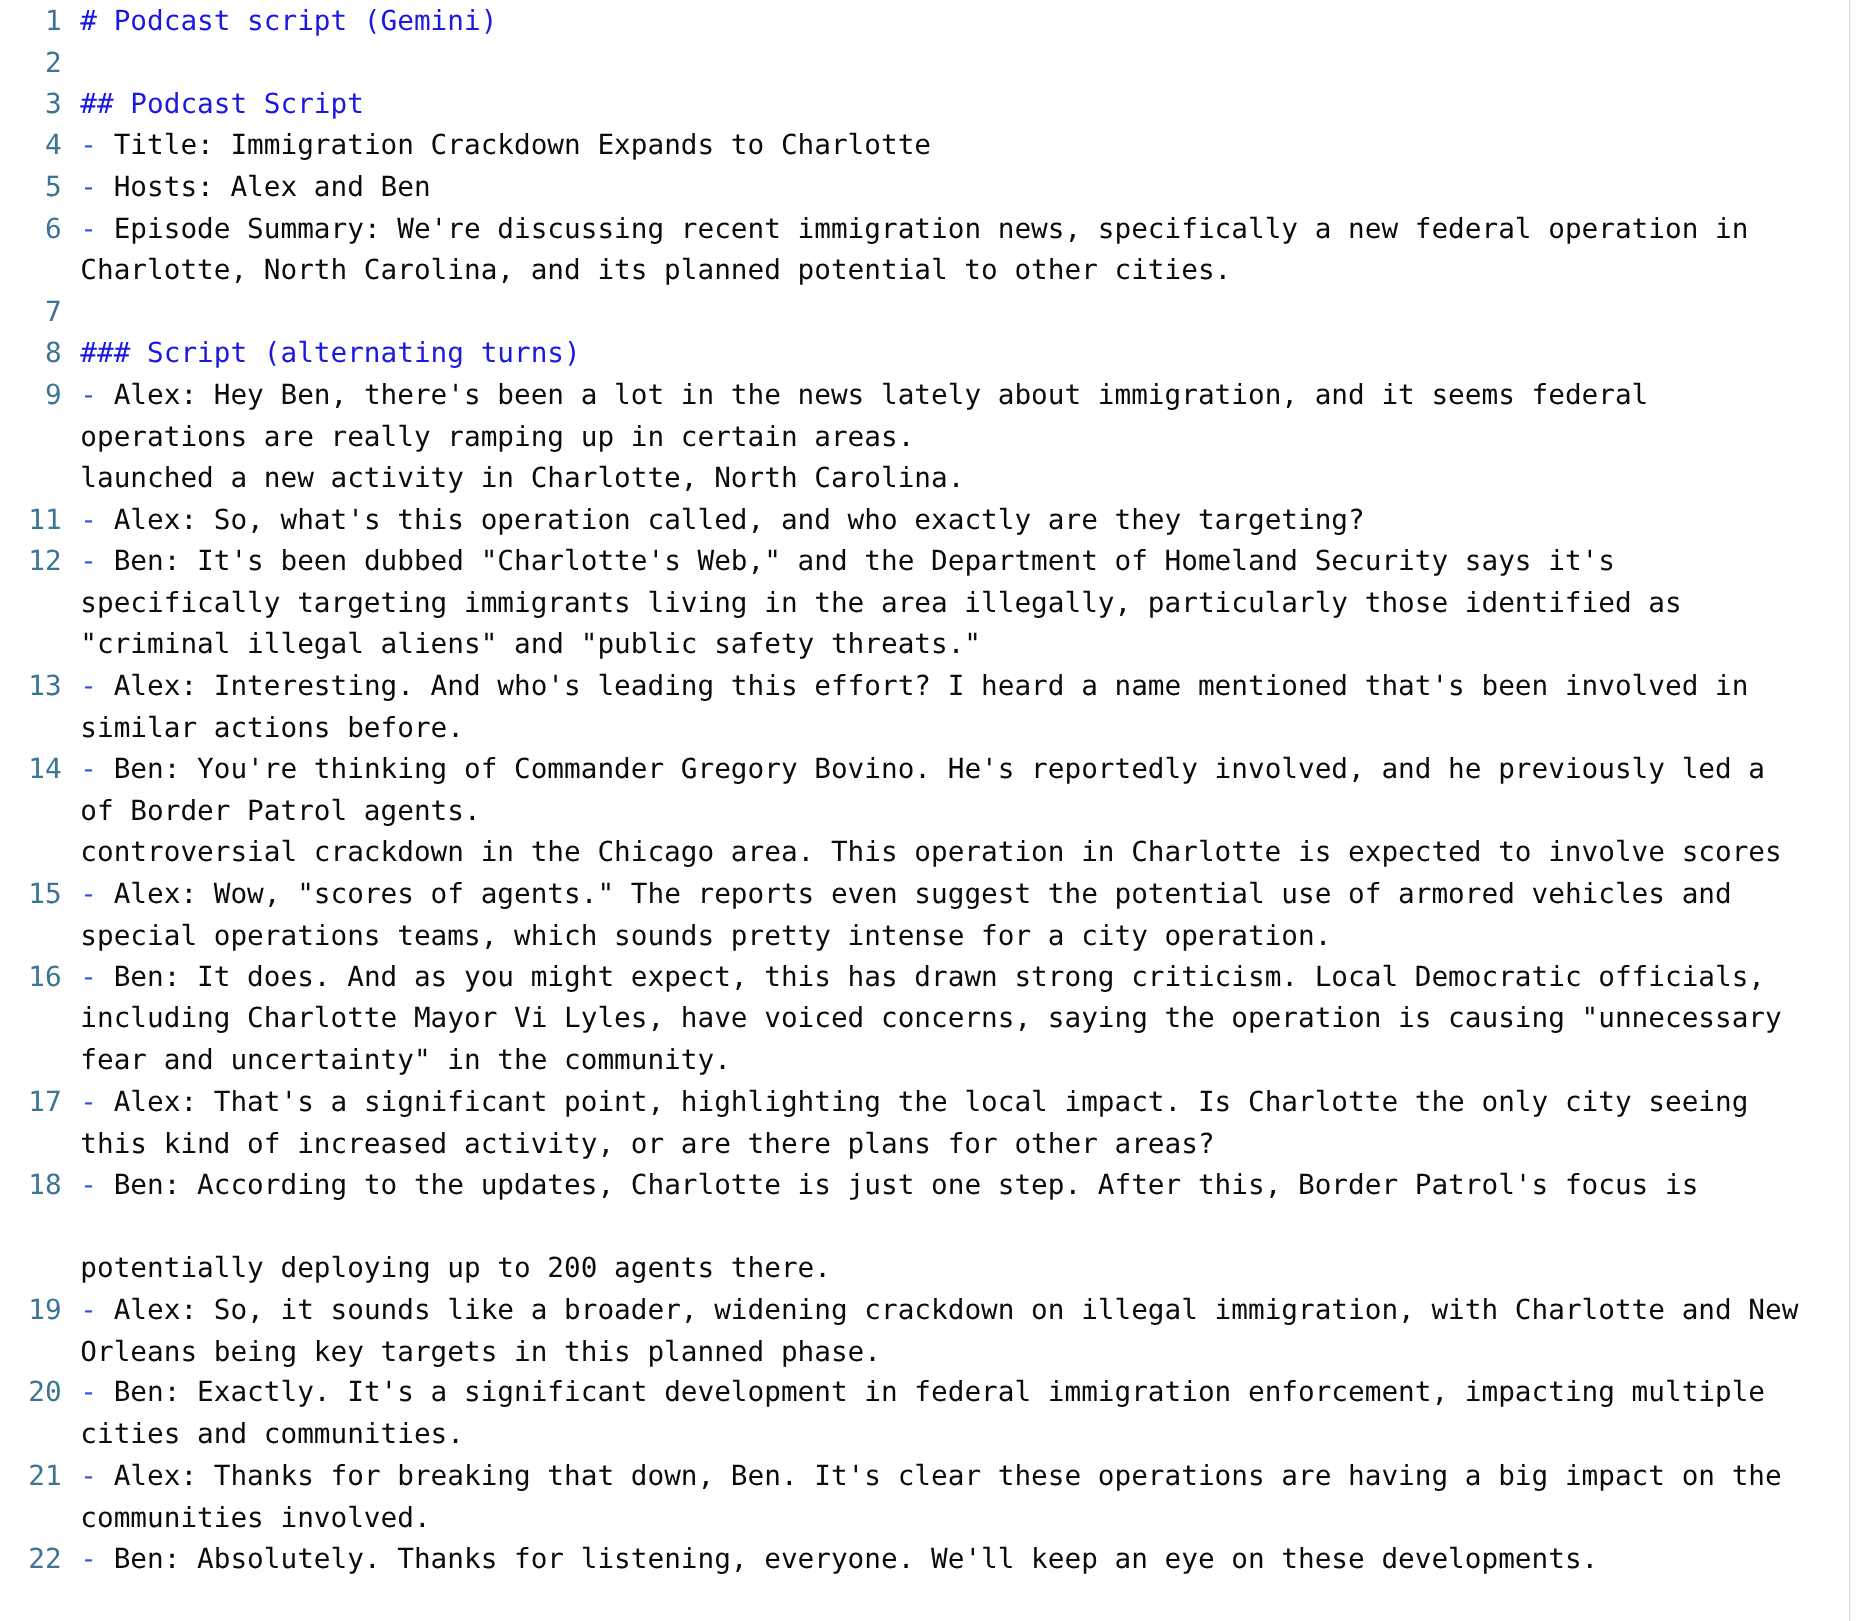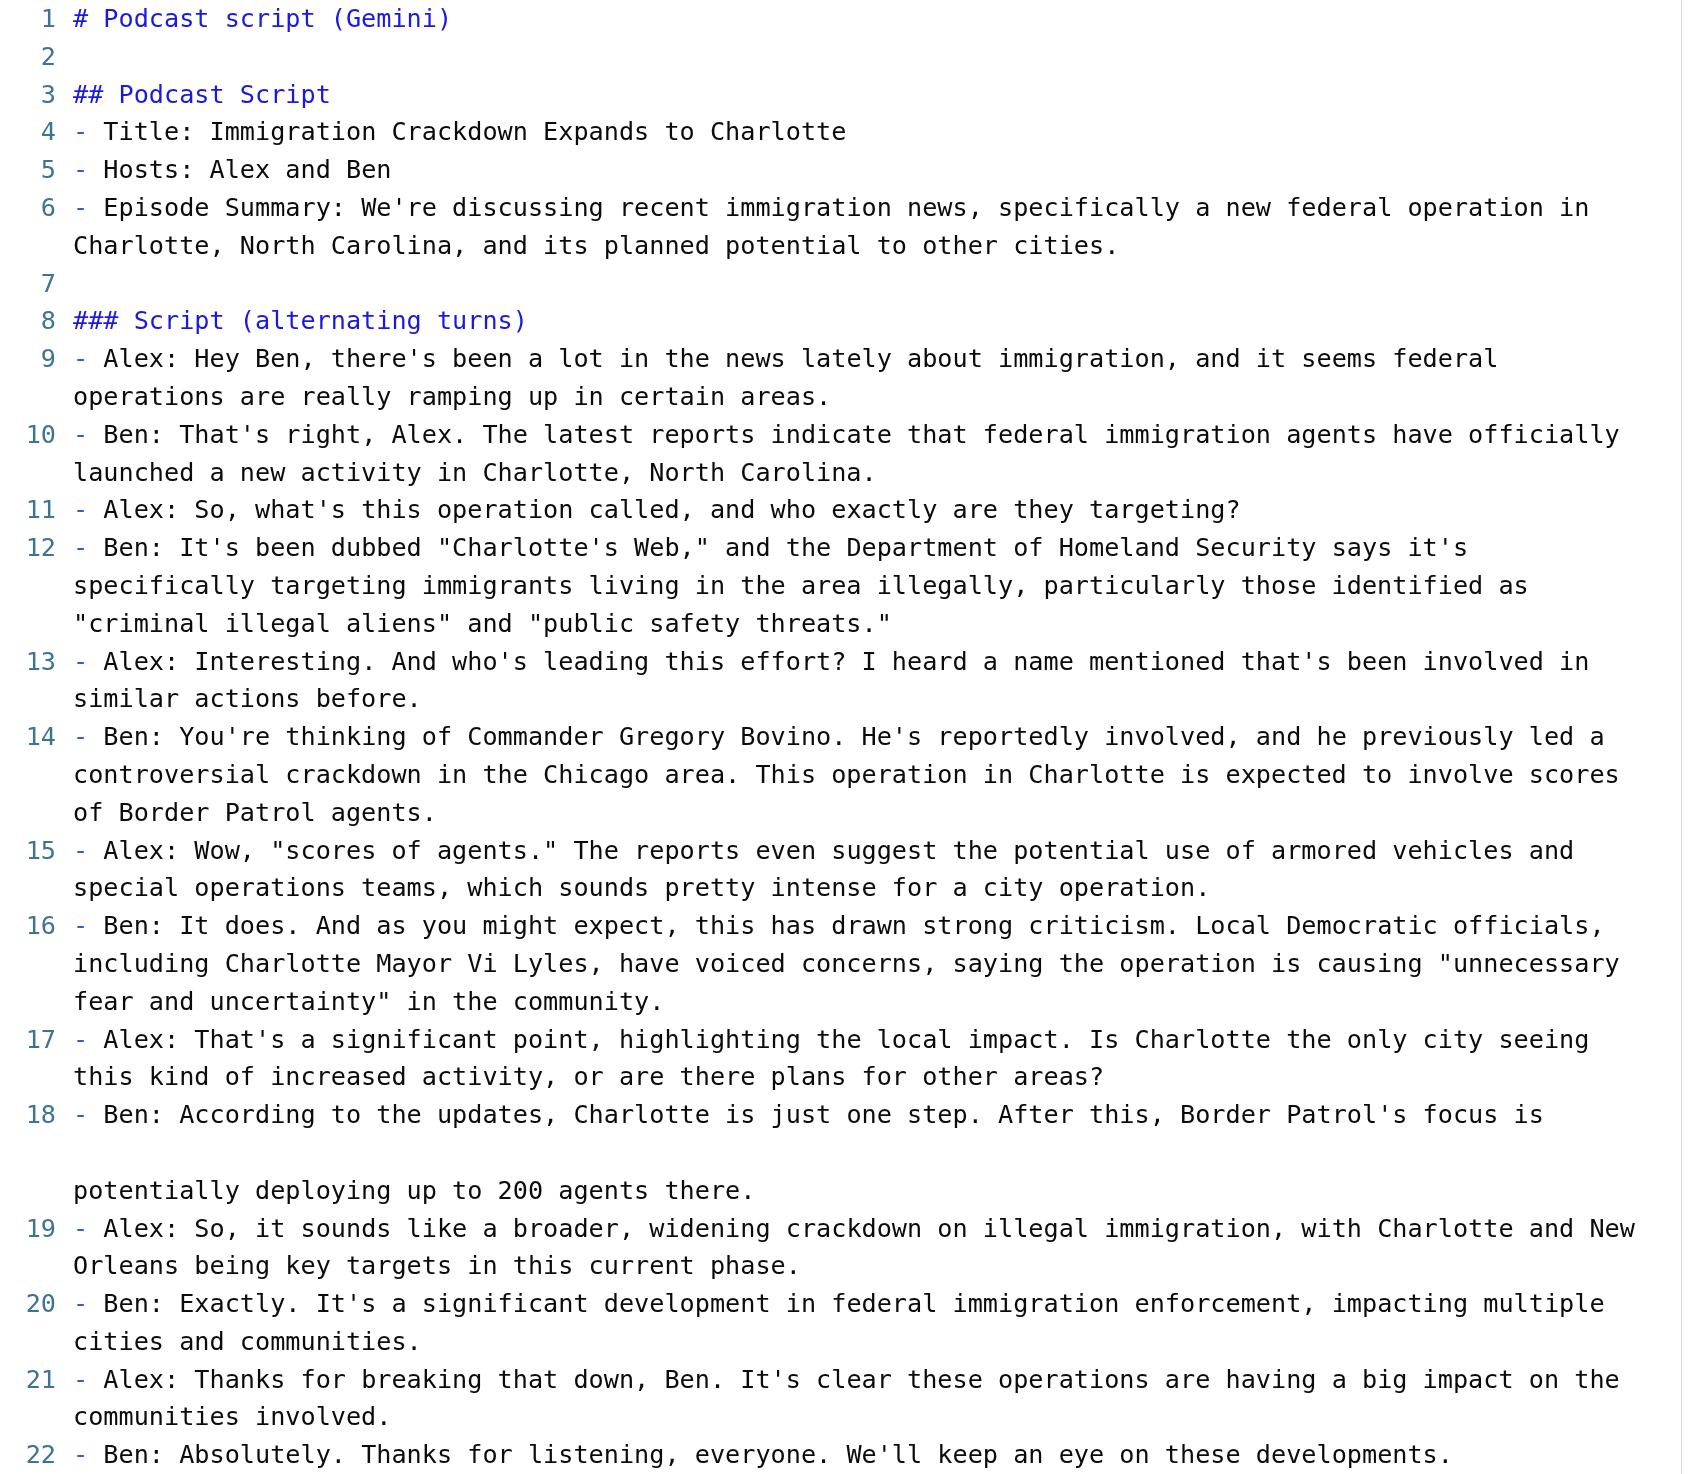--- a/index.html
+++ b/index.html
@@ -54,43 +54,42 @@
       <div class="row"><span class="gutter">2</span><span class="content"></span></div>
       <div class="row"><span class="gutter">3</span><span class="content heading">## Podcast Script</span></div>
       <div class="row"><span class="gutter">4</span><span class="content"><span class="marker">-</span> Title: Immigration Crackdown Expands to Charlotte</span></div>
       <div class="row"><span class="gutter">5</span><span class="content"><span class="marker">-</span> Hosts: Alex and Ben</span></div>
       <div class="row"><span class="gutter">6</span><span class="content"><span class="marker">-</span> Episode Summary: We're discussing recent immigration news, specifically a new federal operation in</span></div>
       <div class="row"><span class="gutter"></span><span class="content">Charlotte, North Carolina, and its planned potential to other cities.</span></div>
       <div class="row"><span class="gutter">7</span><span class="content"></span></div>
       <div class="row"><span class="gutter">8</span><span class="content heading">### Script (alternating turns)</span></div>
       <div class="row"><span class="gutter">9</span><span class="content"><span class="marker">-</span> Alex: Hey Ben, there's been a lot in the news lately about immigration, and it seems federal</span></div>
       <div class="row"><span class="gutter"></span><span class="content">operations are really ramping up in certain areas.</span></div>
-      <div class="row"><span class="gutter">10</span><span class="content"><span class="marker">-</span> Ben: That's right, Alex. The latest reports indicate that federal immigration agents have officially</span></div>
       <div class="row"><span class="gutter"></span><span class="content">launched a new activity in Charlotte, North Carolina.</span></div>
       <div class="row"><span class="gutter">11</span><span class="content"><span class="marker">-</span> Alex: So, what's this operation called, and who exactly are they targeting?</span></div>
       <div class="row"><span class="gutter">12</span><span class="content"><span class="marker">-</span> Ben: It's been dubbed "Charlotte's Web," and the Department of Homeland Security says it's</span></div>
       <div class="row"><span class="gutter"></span><span class="content">specifically targeting immigrants living in the area illegally, particularly those identified as</span></div>
       <div class="row"><span class="gutter"></span><span class="content">"criminal illegal aliens" and "public safety threats."</span></div>
       <div class="row"><span class="gutter">13</span><span class="content"><span class="marker">-</span> Alex: Interesting. And who's leading this effort? I heard a name mentioned that's been involved in</span></div>
       <div class="row"><span class="gutter"></span><span class="content">similar actions before.</span></div>
       <div class="row"><span class="gutter">14</span><span class="content"><span class="marker">-</span> Ben: You're thinking of Commander Gregory Bovino. He's reportedly involved, and he previously led a</span></div>
+      <div class="row"><span class="gutter"></span><span class="content">of Border Patrol agents.</span></div>
       <div class="row"><span class="gutter"></span><span class="content">controversial crackdown in the Chicago area. This operation in Charlotte is expected to involve scores</span></div>
-      <div class="row"><span class="gutter"></span><span class="content">of Border Patrol agents.</span></div>
       <div class="row"><span class="gutter">15</span><span class="content"><span class="marker">-</span> Alex: Wow, "scores of agents." The reports even suggest the potential use of armored vehicles and</span></div>
       <div class="row"><span class="gutter"></span><span class="content">special operations teams, which sounds pretty intense for a city operation.</span></div>
       <div class="row"><span class="gutter">16</span><span class="content"><span class="marker">-</span> Ben: It does. And as you might expect, this has drawn strong criticism. Local Democratic officials,</span></div>
       <div class="row"><span class="gutter"></span><span class="content">including Charlotte Mayor Vi Lyles, have voiced concerns, saying the operation is causing "unnecessary</span></div>
       <div class="row"><span class="gutter"></span><span class="content">fear and uncertainty" in the community.</span></div>
       <div class="row"><span class="gutter">17</span><span class="content"><span class="marker">-</span> Alex: That's a significant point, highlighting the local impact. Is Charlotte the only city seeing</span></div>
       <div class="row"><span class="gutter"></span><span class="content">this kind of increased activity, or are there plans for other areas?</span></div>
       <div class="row"><span class="gutter">18</span><span class="content"><span class="marker">-</span> Ben: According to the updates, Charlotte is just one step. After this, Border Patrol's focus is</span></div>
       <div class="row"><span class="gutter"></span></div>
       <div class="row"><span class="gutter"></span><span class="content">potentially deploying up to 200 agents there.</span></div>
       <div class="row"><span class="gutter">19</span><span class="content"><span class="marker">-</span> Alex: So, it sounds like a broader, widening crackdown on illegal immigration, with Charlotte and New</span></div>
-      <div class="row"><span class="gutter"></span><span class="content">Orleans being key targets in this current phase.</span></div>
+      <div class="row"><span class="gutter"></span><span class="content">Orleans being key targets in this planned phase.</span></div>
       <div class="row"><span class="gutter">20</span><span class="content"><span class="marker">-</span> Ben: Exactly. It's a significant development in federal immigration enforcement, impacting multiple</span></div>
       <div class="row"><span class="gutter"></span><span class="content">cities and communities.</span></div>
       <div class="row"><span class="gutter">21</span><span class="content"><span class="marker">-</span> Alex: Thanks for breaking that down, Ben. It's clear these operations are having a big impact on the</span></div>
       <div class="row"><span class="gutter"></span><span class="content">communities involved.</span></div>
       <div class="row"><span class="gutter">22</span><span class="content"><span class="marker">-</span> Ben: Absolutely. Thanks for listening, everyone. We'll keep an eye on these developments.</span></div>
     </div>
   <div class="right-border"></div>
 </div>
 
 </body></html>

